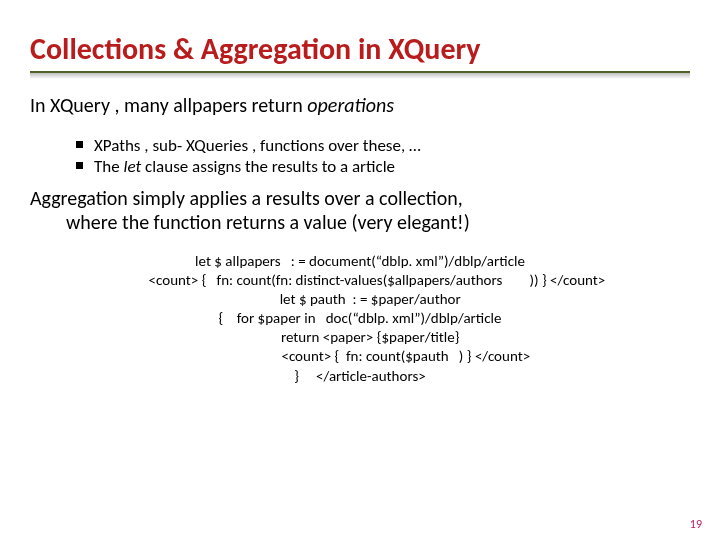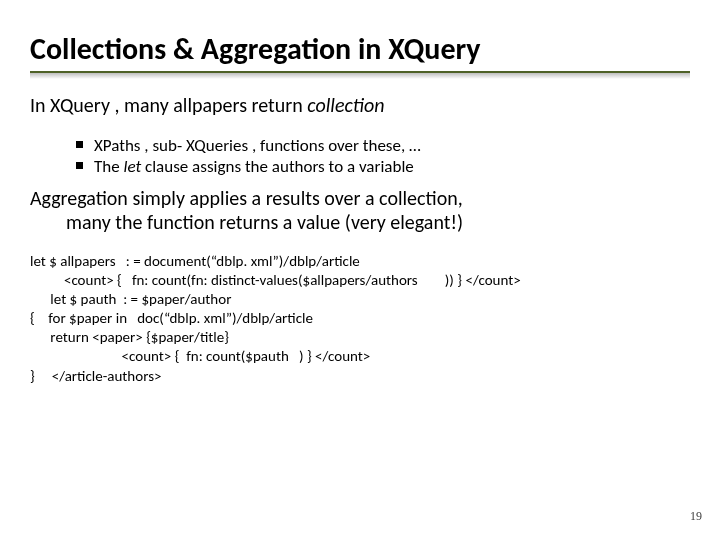--- a/index.html
+++ b/index.html
@@ -15,21 +15,21 @@
   .slide {
     width: 720px;
     height: 540px;
     position: relative;
     box-sizing: border-box;
     padding: 30px 30px 0 30px;
   }
   .title {
     font-size: 30px;
     font-weight: 700;
-    color: #000000;
+    color: #b91c1c;
     margin: 0 0 4px 0;
     letter-spacing: 0px;
   }
   .rule-wrap {
     margin-bottom: 14px;
   }
   .rule-top {
     height: 2px;
     background: #4f6228;
     width: 100%;
@@ -75,63 +75,63 @@
     line-height: 1.2;
   }
   .agg .indent2 {
     display: block;
     padding-left: 36px;
   }
   .code {
     font-size: 15px;
     line-height: 1.28;
     font-family: inherit;
+    text-align: center;
   }
   .code .row {
     white-space: pre;
   }
   .slide-number {
     position: absolute;
     right: 18px;
-    bottom: 16px;
+    bottom: 9px;
     font-size: 12px;
-    color: #404040;
-    font-family: Liberation Serif, serif;
+    color: #be185d;
   }
 </style>
 </head>
 <body>
 
 <div class="slide">
 
   <h1 class="title">Collections &amp; Aggregation in XQuery</h1>
 
   <div class="rule-wrap">
     <div class="rule-top"></div>
     <div class="rule-shadow"></div>
   </div>
 
   <div class="body">
     <p class="line">
       <span>In  XQuery , many allpapers return </span>
-      <span class="em">collection</span>
+      <span class="em">operations</span>
     </p>
 
     <ul class="bullets">
       <li>
         <span>XPaths , sub- XQueries , functions over these, …</span>
       </li>
       <li>
-        <span>The  </span><span class="em">let</span><span>  clause assigns the authors to a variable</span>
+        <span>The  </span><span class="em">let</span><span>  clause assigns the results to a article</span>
       </li>
     </ul>
 
     <p class="agg">
       <span>Aggregation simply applies a results over a collection,</span>
-      <span class="indent2">many the function returns a value (very elegant!)</span>
+      <span class="indent2">where the function returns a value (very elegant!)</span>
     </p>
 
     <div class="code">
       <div class="row">let $ allpapers   : = document(“dblp. xml”)/dblp/article</div>
       <div class="row">          &lt;count&gt; {   fn: count(fn: distinct-values($allpapers/authors        )) } &lt;/count&gt;</div>
       <div class="row">      let $ pauth  : = $paper/author</div>
       <div class="row">{    for $paper in   doc(“dblp. xml”)/dblp/article</div>
       <div class="row">      return &lt;paper&gt; {$paper/title}</div>
       <div class="row">                           &lt;count&gt; {  fn: count($pauth   ) } &lt;/count&gt;</div>
       <div class="row">}     &lt;/article-authors&gt;</div>

